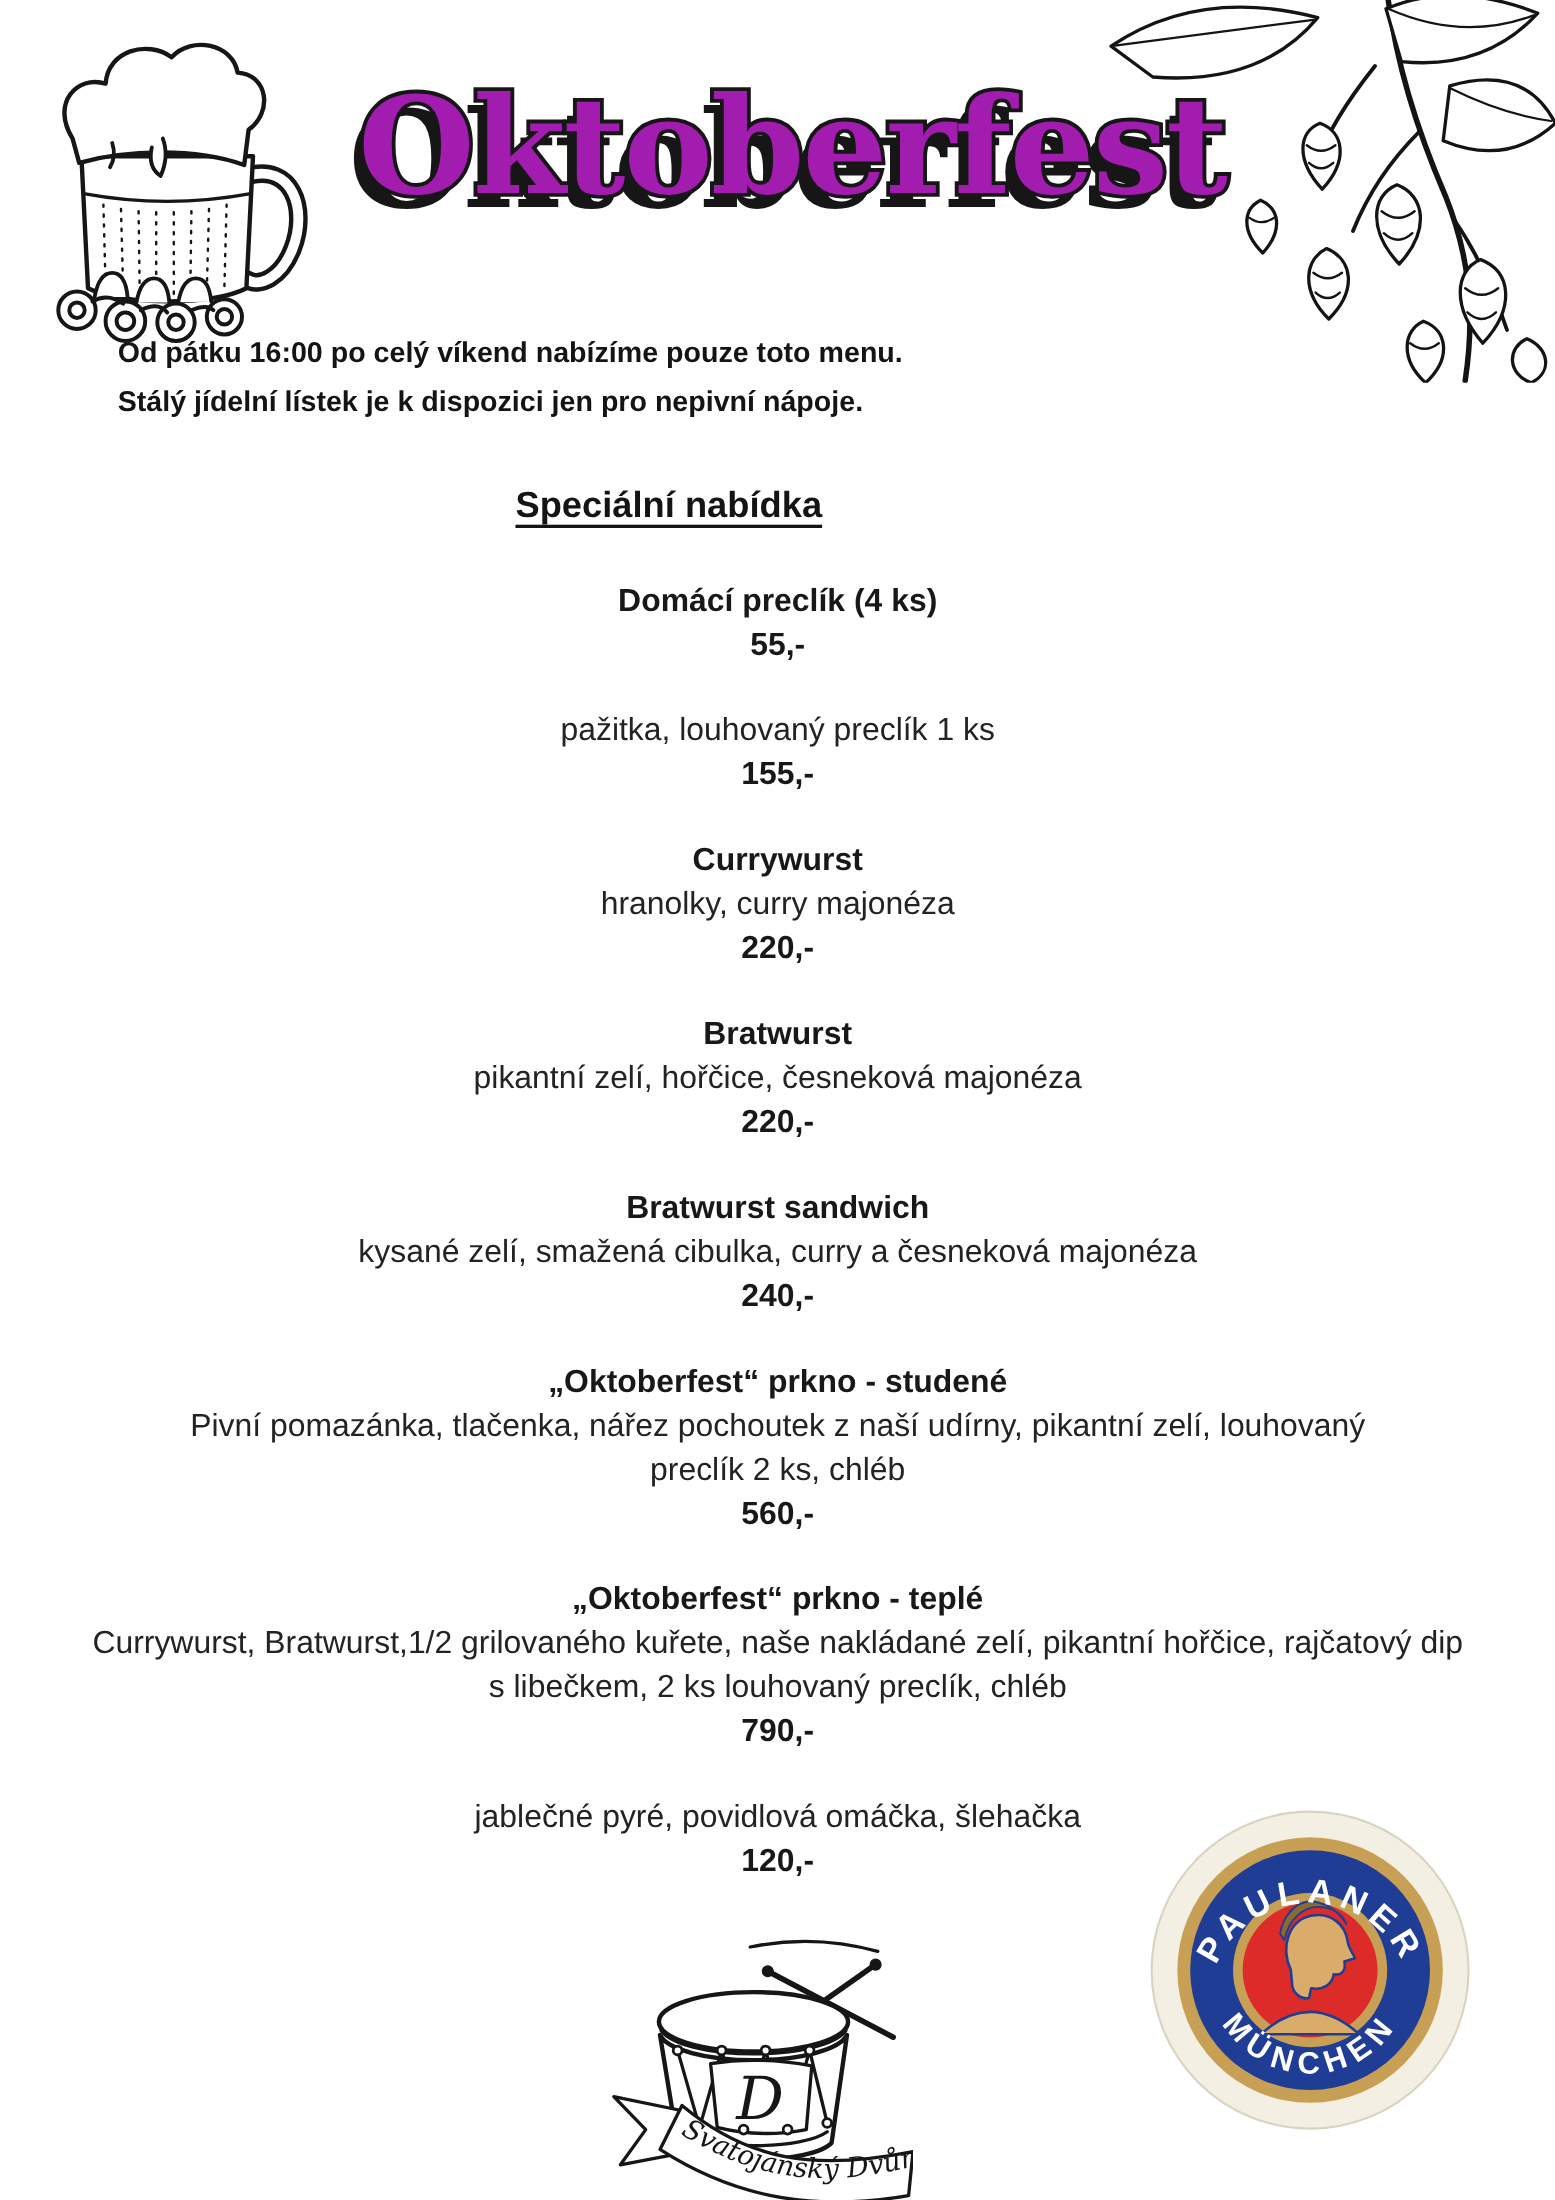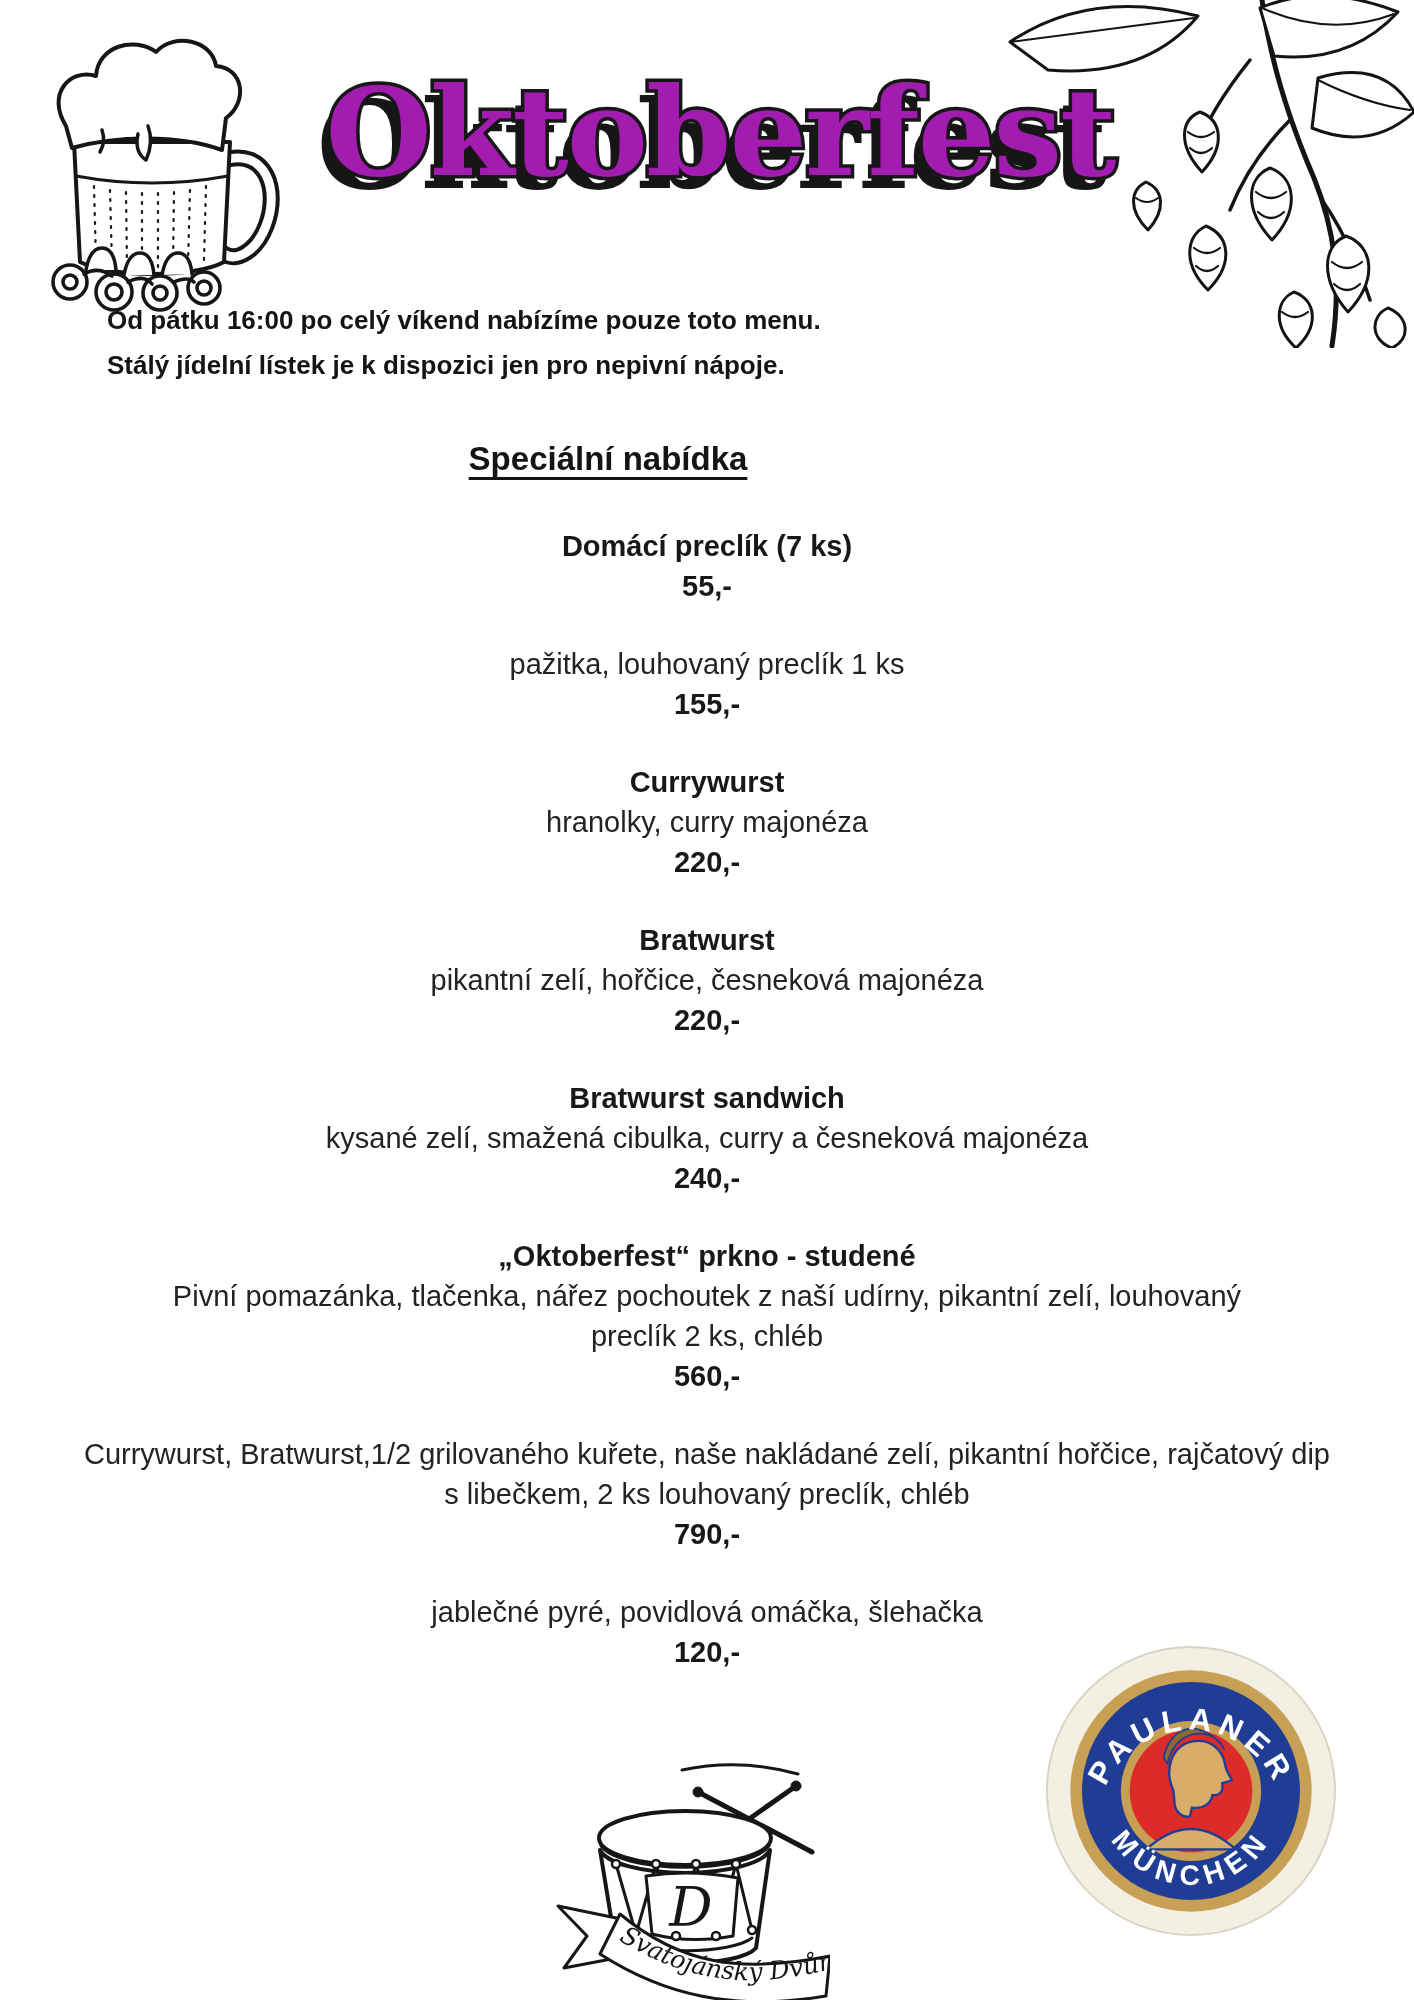--- a/index.html
+++ b/index.html
@@ -124,21 +124,21 @@
 
 <div class="abs intro">
   <div>Od pátku 16:00 po celý víkend nabízíme pouze toto menu.</div>
   <div>Stálý jídelní lístek je k dispozici jen pro nepivní nápoje.</div>
 </div>
 
 <div class="abs heading">Speciální nabídka</div>
 
 <div class="abs menu">
   <div class="menu-item">
-    <div class="item-name">Domácí preclík (7 ks)</div>
+    <div class="item-name">Domácí preclík (4 ks)</div>
     <div class="item-desc"></div>
     <div class="item-desc"></div>
     <div class="item-price">55,-</div>
   </div>
   <div class="menu-item">
     <div class="item-desc">pažitka, louhovaný preclík 1 ks</div>
     <div class="item-desc"></div>
     <div class="item-price">155,-</div>
   </div>
   <div class="menu-item">
@@ -159,20 +159,21 @@
     <div class="item-desc"></div>
     <div class="item-price">240,-</div>
   </div>
   <div class="menu-item">
     <div class="item-name">„Oktoberfest“ prkno - studené</div>
     <div class="item-desc">Pivní pomazánka, tlačenka, nářez pochoutek z naší udírny, pikantní zelí, louhovaný</div>
     <div class="item-desc">preclík 2 ks, chléb</div>
     <div class="item-price">560,-</div>
   </div>
   <div class="menu-item">
+    <div class="item-name">„Oktoberfest“ prkno - teplé</div>
     <div class="item-desc">Currywurst, Bratwurst,1/2 grilovaného kuřete, naše nakládané zelí, pikantní hořčice, rajčatový dip</div>
     <div class="item-desc">s libečkem, 2 ks louhovaný preclík, chléb</div>
     <div class="item-price">790,-</div>
   </div>
   <div class="menu-item">
     <div class="item-desc">jablečné pyré, povidlová omáčka, šlehačka</div>
     <div class="item-desc"></div>
     <div class="item-price">120,-</div>
   </div>
 </div>

